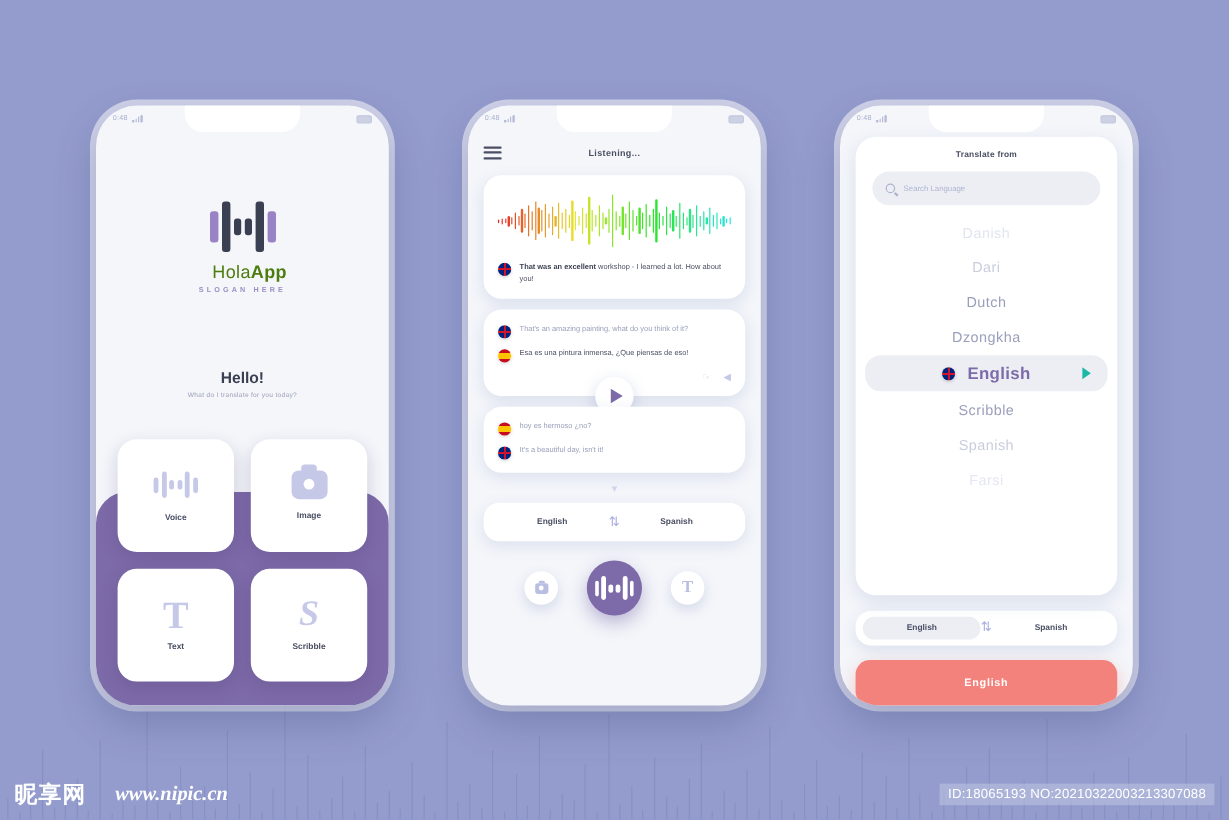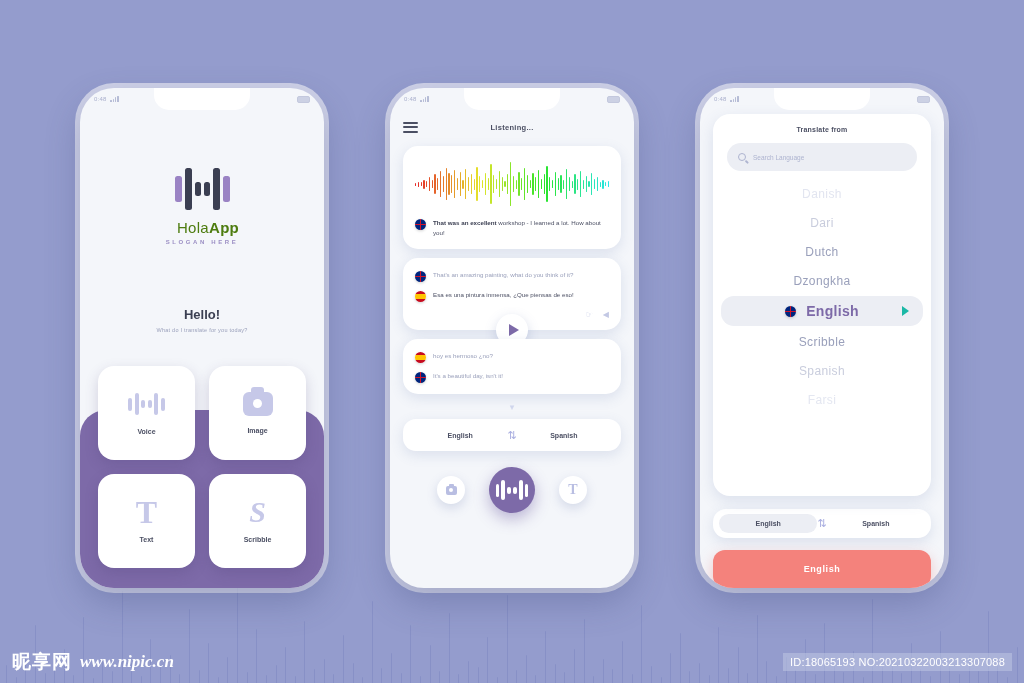--- a/index.html
+++ b/index.html
@@ -360,21 +360,21 @@
   }
 
   
   #watermark {
     position: absolute; left: 0; right: 0; bottom: 0;
     height: 43px;
     display: flex; align-items: center; justify-content: space-between;
     padding: 0 12px;
     z-index: 9;
   }
-  .wm-left { display: flex; align-items: center; gap: 8px; }
+  .wm-left { display: flex; align-items: center; gap: 24px; }
   .wm-cn {
     font-family: "DejaVu Sans", sans-serif;
     font-size: 19px; font-weight: 700; color: #fff;
     letter-spacing: 1px;
   }
   .wm-url {
     font-size: 17px; color: #fff; font-style: italic; font-weight: 700;
     font-family: "Liberation Serif", serif;
   }
   .wm-id {

